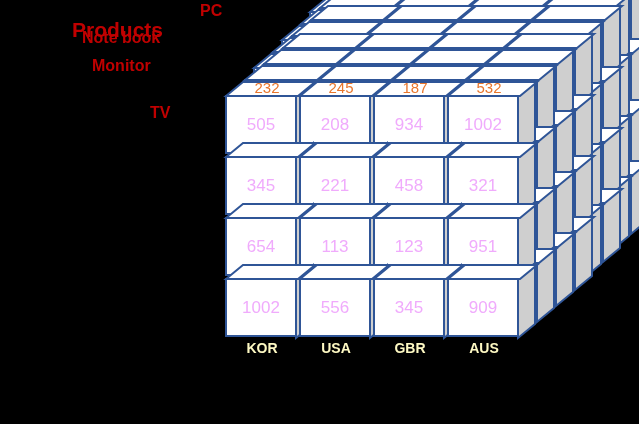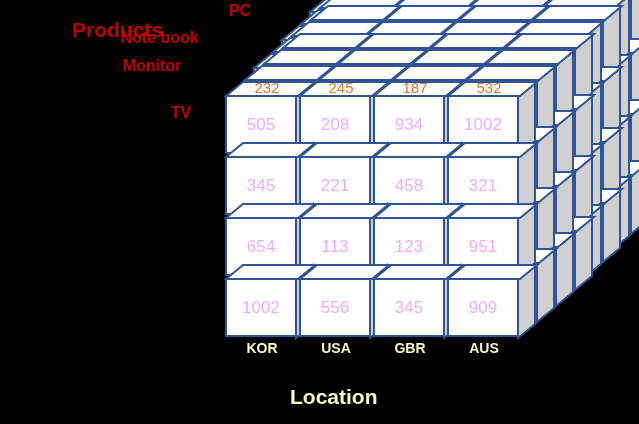--- a/index.html
+++ b/index.html
@@ -50,21 +50,21 @@
     font-weight:bold;
     font-family:"Liberation Sans", sans-serif;
   }
   .lbl-blue{
     color:#fef9c3;
     font-weight:bold;
     font-family:"Liberation Sans", sans-serif;
   }
   .dim-products{font-size:21px;}
   .dim-location{font-size:21px;}
-  .prod-item{font-size:16px;text-align:center;}
+  .prod-item{font-size:16px;text-align:left;}
   .loc-item{font-size:14px;text-align:center;width:60px;}
 </style>
 </head>
 <body>
 
 <div id="stage">
 
   <div id="cube" class="cube-layer">
       <div class="cube-cell" style="left: 366px; top: -37px;">
         <svg width="21" height="77" style="position: absolute; left: 70px; top: -14px; overflow: visible;">
@@ -2315,21 +2315,20 @@
         <div class="cell-val">909</div>
       </div>
       <div class="top-val" style="left: 231px; top: 79px;">232</div>
       <div class="top-val" style="left: 305px; top: 79px;">245</div>
       <div class="top-val" style="left: 379px; top: 79px;">187</div>
       <div class="top-val" style="left: 453px; top: 79px;">532</div>
     </div>
 
   <div class="lbl lbl-red dim-products" style="left:72px;top:18px;">Products</div>
 
-  <div class="lbl lbl-blue dim-location" style="left:290px;top:385px;">Location</div>
 
   <div id="product-labels">
       <div class="lbl lbl-red prod-item" style="left: 150px; top: 85px; width: 62px; margin-top: 19px;">TV</div>
       <div class="lbl lbl-red prod-item" style="left: 92px; top: 57px; width: 120px;">Monitor</div>
       <div class="lbl lbl-red prod-item" style="left: 82px; top: 29px; width: 155px;">Note book</div>
       <div class="lbl lbl-red prod-item" style="left: 200px; top: 2px; width: 80px;">PC</div>
     </div>
 
   <div id="location-labels">
       <div class="lbl lbl-blue loc-item" style="left: 232px; top: 340px;">KOR</div>

